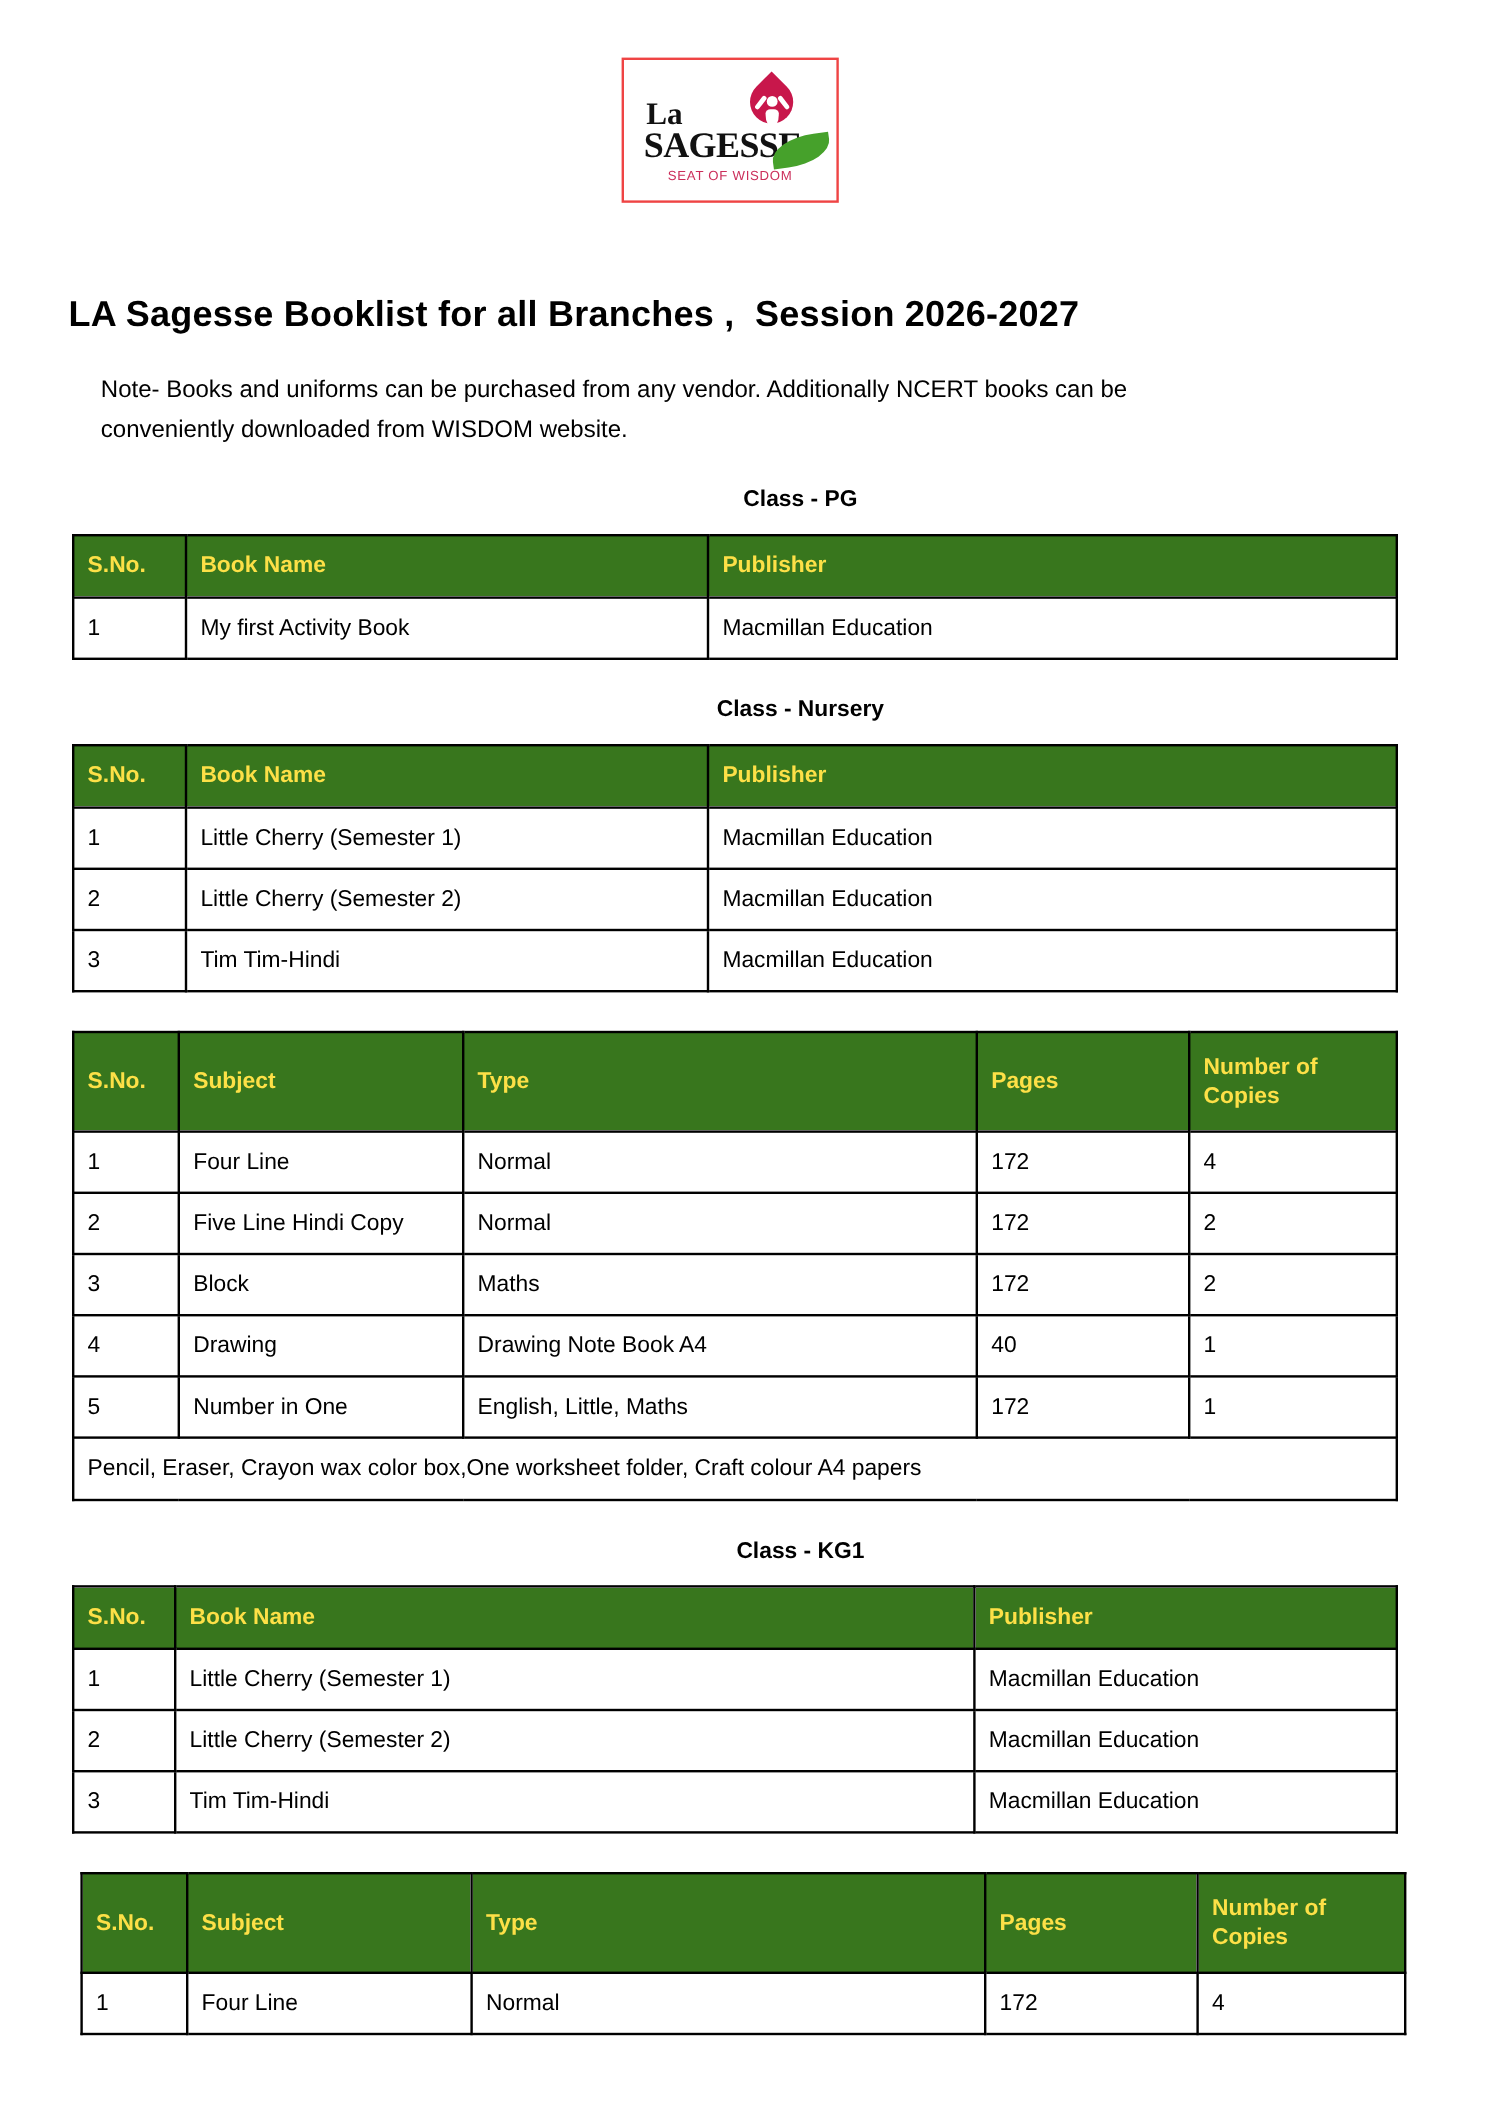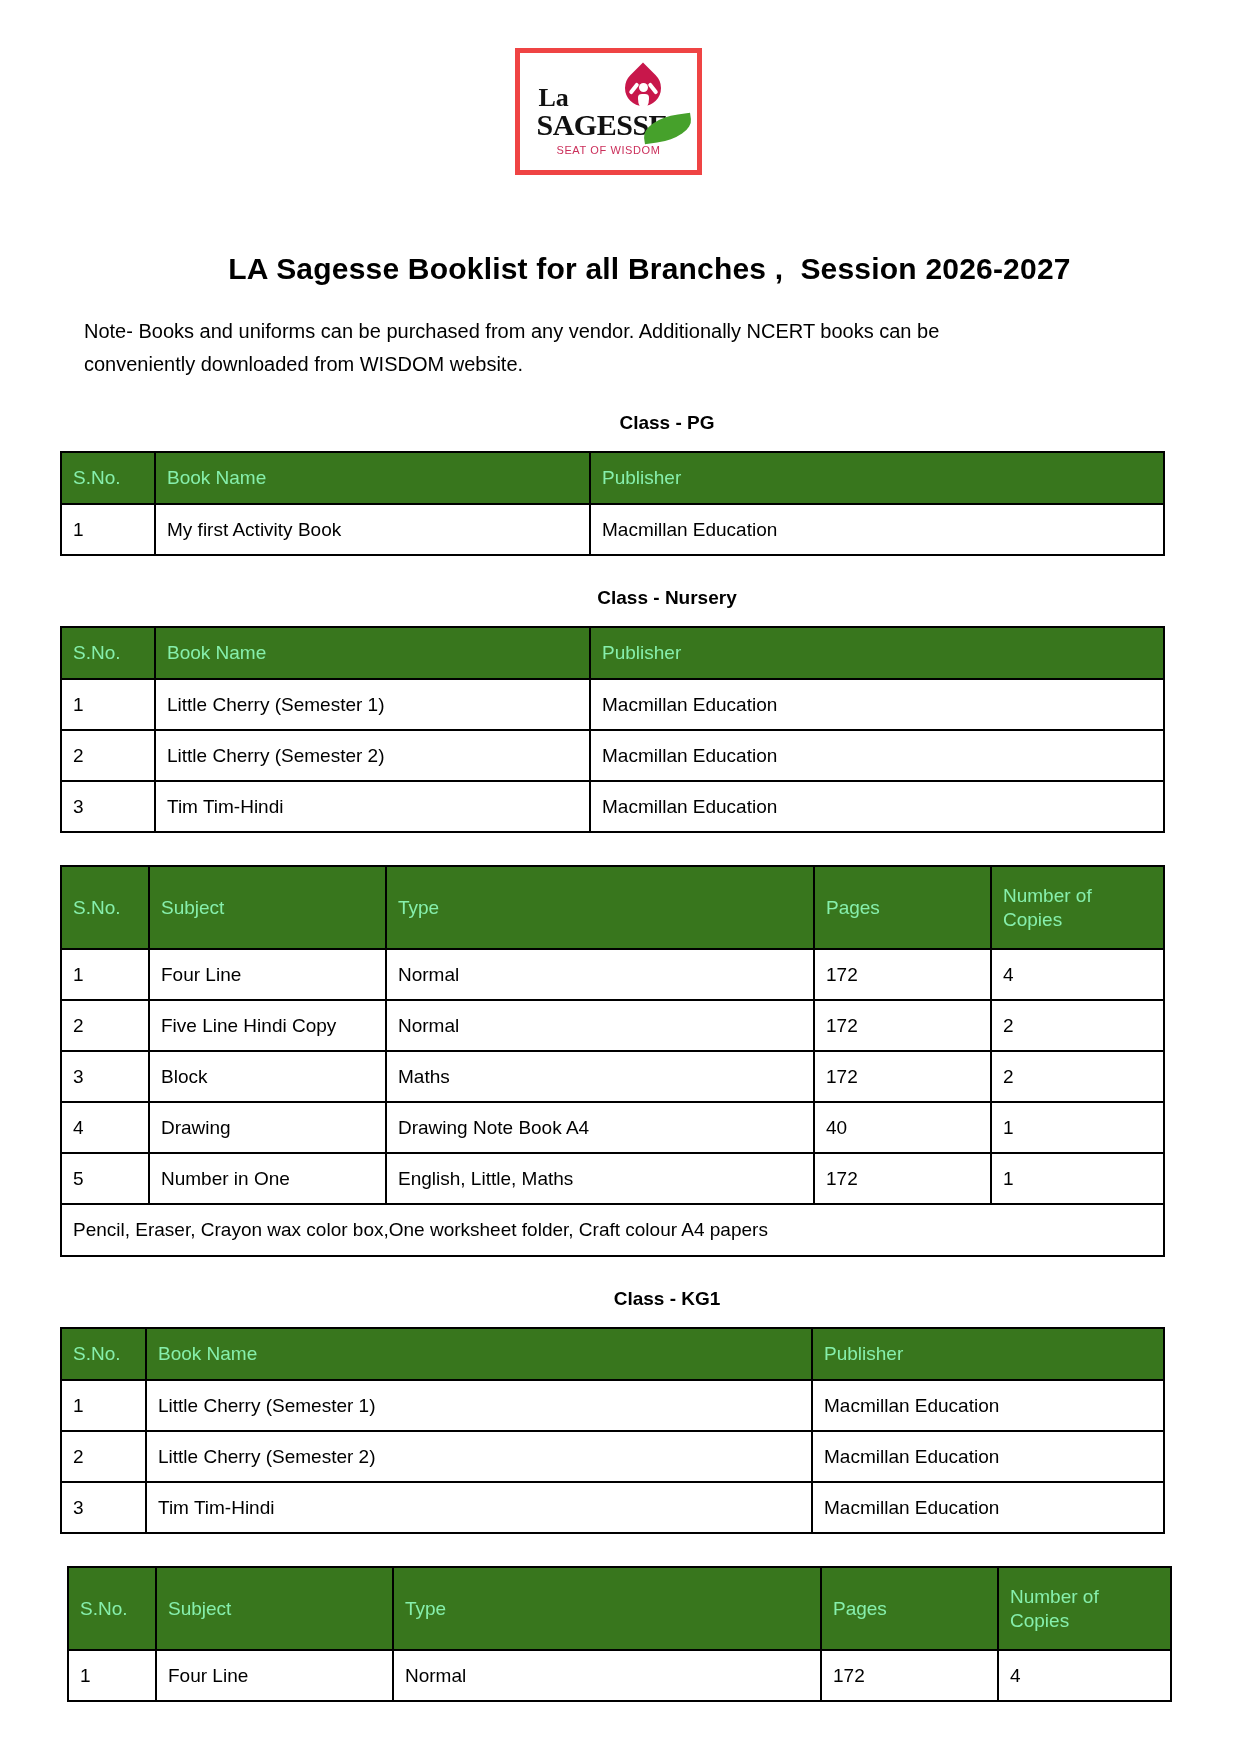--- a/index.html
+++ b/index.html
@@ -8,42 +8,42 @@
     --leaf:#46a12b;
     --tagline:#cb2e5a;
   }
   html,body{margin:0;padding:0;background:#fff;}
   .page{
     width:1242px;height:1755px;background:#fff;position:relative;overflow:hidden;
     font-family:"Liberation Sans",sans-serif;color:#000;
   }
   
   .logo-wrap{padding-top:48px;display:flex;justify-content:center;}
-  .logo-box{width:177px;height:117px;border:5px solid #ef4444;position:relative;background:#fff;transform:translateX(-13px);}
+  .logo-box{width:177px;height:117px;border:2px solid #ef4444;position:relative;background:#fff;transform:translateX(-13px);}
   .logo-la{position:absolute;left:19px;top:32px;font-family:"Liberation Serif",serif;font-weight:bold;font-size:26px;color:#111;line-height:26px;}
   .logo-sagesse{position:absolute;left:17px;top:57px;font-family:"Liberation Serif",serif;font-weight:bold;font-size:30px;color:#111;line-height:30px;letter-spacing:-0.5px;}
   .logo-tagline{position:absolute;left:37px;top:91px;font-size:11px;font-weight:normal;color:var(--tagline);letter-spacing:0.6px;}
   .flame{position:absolute;left:105px;top:17px;width:36px;height:36px;background:var(--flame);border-radius:0 50% 50% 50%;transform:rotate(45deg);}
   .person-head{position:absolute;left:119px;top:30px;width:9px;height:9px;background:#fff;border-radius:50%;}
   .person-arm-l{position:absolute;left:112px;top:29px;width:4px;height:13px;background:#fff;border-radius:2px;transform:rotate(38deg);}
   .person-arm-r{position:absolute;left:131px;top:29px;width:4px;height:13px;background:#fff;border-radius:2px;transform:rotate(-38deg);}
   .person-body{position:absolute;left:118px;top:41px;width:11px;height:15px;background:#fff;border-radius:40% 40% 55% 55%/25% 25% 75% 75%;}
   .leaf{position:absolute;left:123px;top:63px;width:49px;height:25px;background:var(--leaf);border-radius:75% 0 75% 0;transform:rotate(-8deg);}
   
-  .title{margin:76px 0 0 57px;font-size:30px;font-weight:bold;line-height:36px;white-space:pre-wrap;letter-spacing:0.2px;text-align:center;}
+  .title{margin:76px 0 0 57px;font-size:30px;font-weight:bold;line-height:36px;white-space:pre-wrap;letter-spacing:0.2px;}
   .note{margin:28px 57px 0 84px;font-size:20px;line-height:33px;}
   
   .content{margin-left:60px;width:1214px;}
   .section-heading{margin-top:30px;font-size:19px;font-weight:bold;text-align:center;line-height:24px;}
   table.doc-table{border-collapse:collapse;table-layout:fixed;background:#fff;}
   .doc-table th,.doc-table td{
     border:2px solid #000;font-size:19px;text-align:left;vertical-align:middle;
     padding:0 8px 0 11px;overflow:hidden;line-height:24px;
   }
-  .doc-table th{background:var(--green);font-weight:normal;height:50px;color:#86efac;}
+  .doc-table th{background:var(--green);font-weight:bold;height:50px;color:#fde047;}
   .doc-table td{height:49px;}
   .doc-table.two-line th{height:81px;}
   .doc-table td.footer-cell{height:50px;}
 </style>
 </head>
 <body>
 
 <div class="page">
 
   <div class="logo-wrap">

